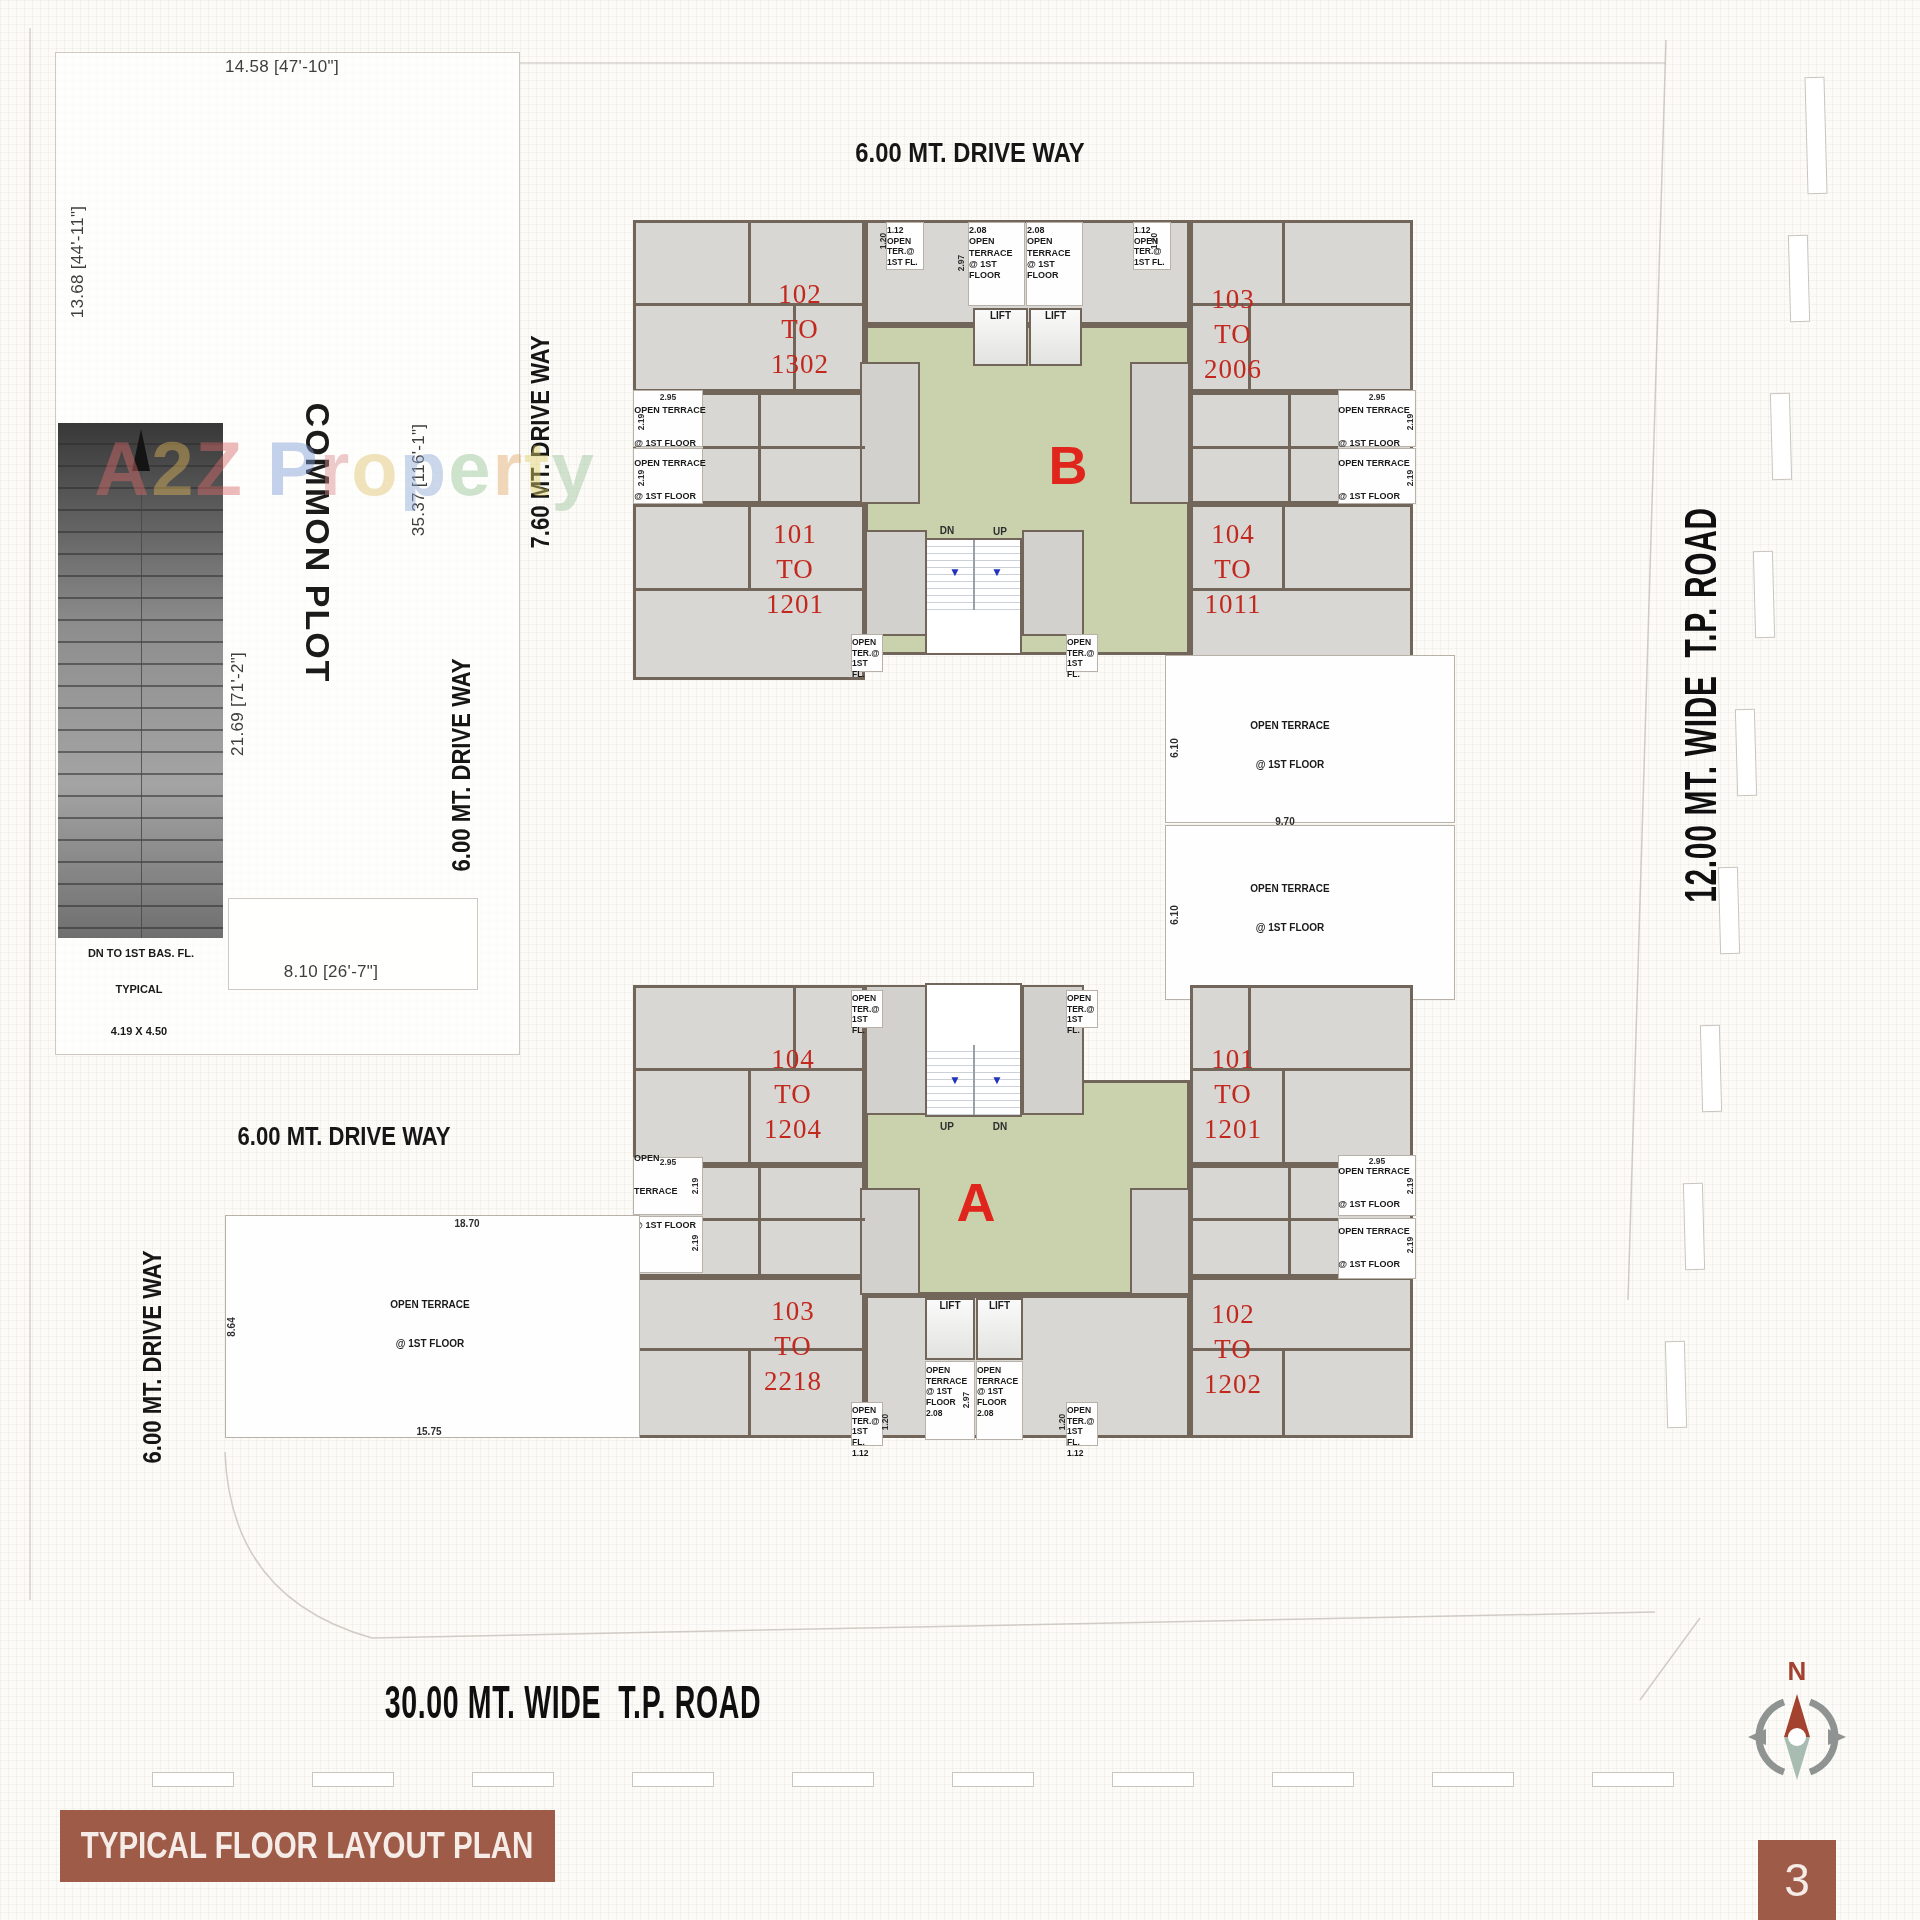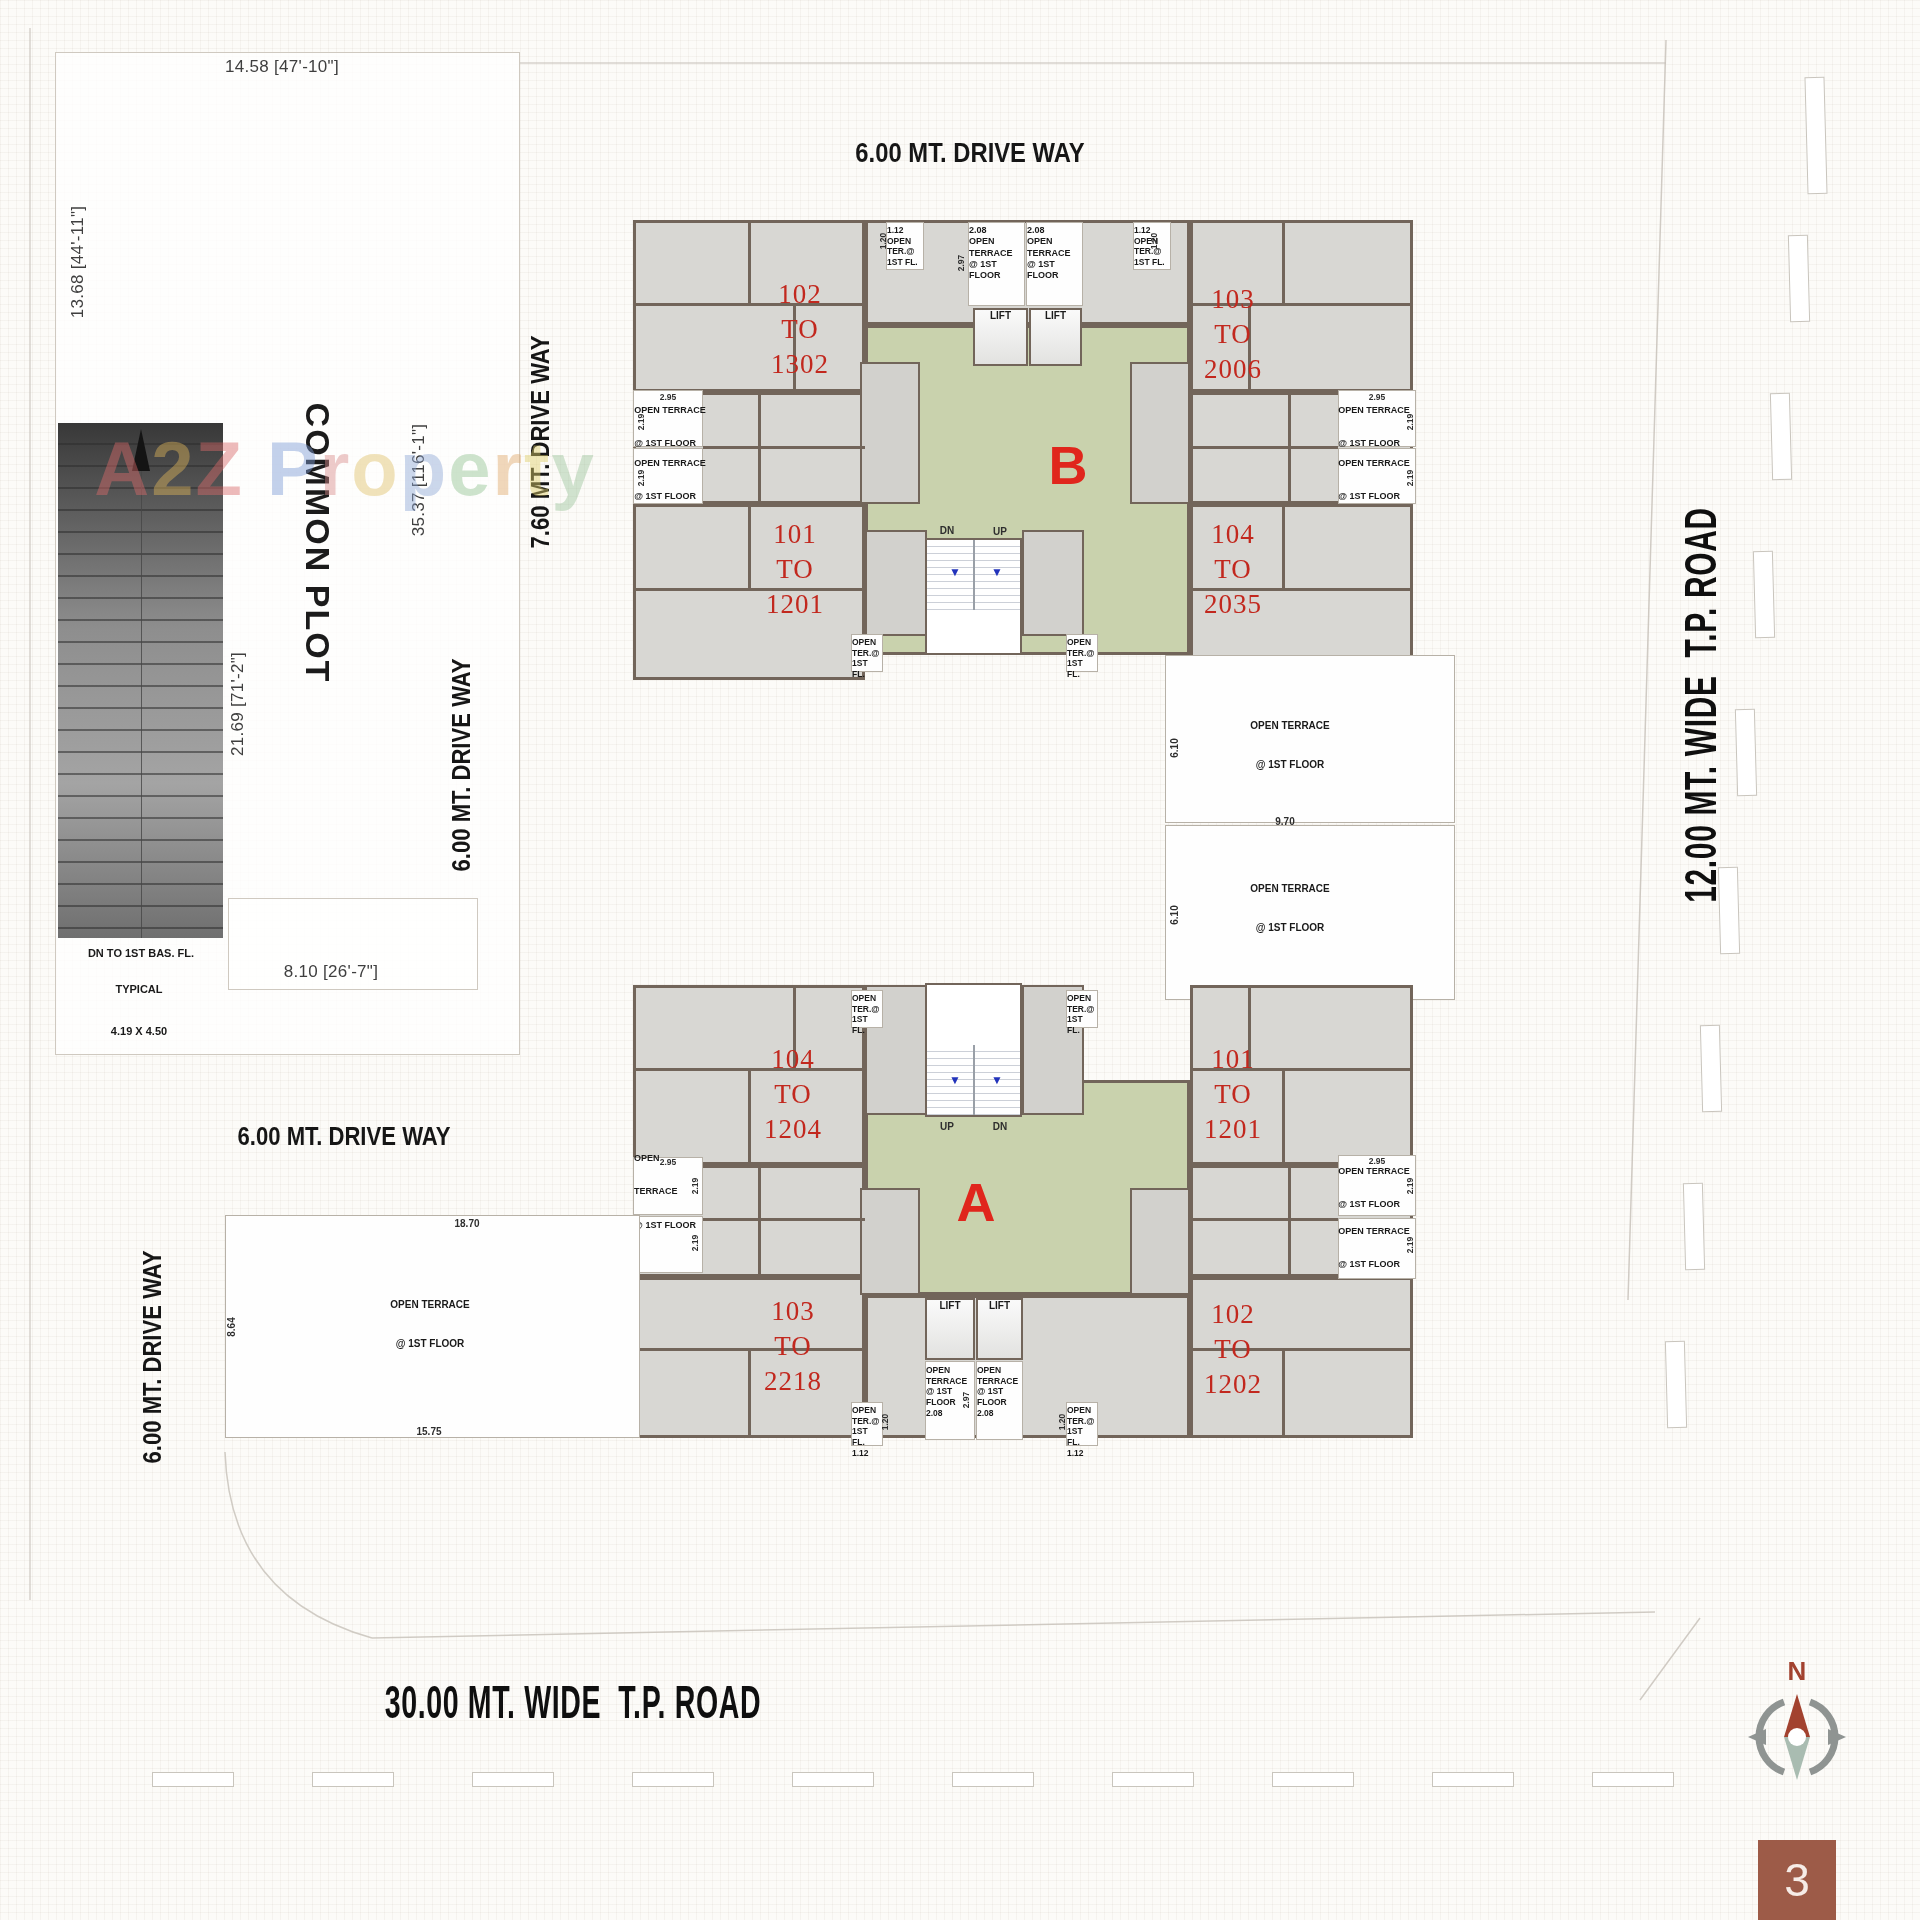--- a/index.html
+++ b/index.html
@@ -239,21 +239,21 @@
       <div>2006</div>
     </div>
     <div class="unit" style="left:795px;top:570px">
       <div>101</div>
       <div>TO</div>
       <div>1201</div>
     </div>
     <div class="unit" style="left:1233px;top:570px">
       <div>104</div>
       <div>TO</div>
-      <div>2035</div>
+      <div>1011</div>
     </div>
     <div class="bigletter" style="left:1068px;top:465px">B</div>
   </div>
 
   <div class="wbox" style="left:1165px;top:655px;width:290px;height:168px"></div>
   <div class="wbox" style="left:1165px;top:825px;width:290px;height:175px"></div>
   <div class="t lbl" style="left:1290px;top:745px">
     <div>OPEN TERRACE</div>
     <div>@ 1ST FLOOR</div>
   </div>
@@ -453,17 +453,20 @@
     <text x="65" y="28" text-anchor="middle" font-size="26" font-weight="bold" fill="#a2422f">N</text>
     <path d="M52,50 A37,37 0 0 0 52,120" fill="none" stroke="#8f9492" stroke-width="7"></path>
     <path d="M78,50 A37,37 0 0 1 78,120" fill="none" stroke="#8f9492" stroke-width="7"></path>
     <polygon points="16,85 34,77 34,93" fill="#8f9492"></polygon>
     <polygon points="114,85 96,77 96,93" fill="#8f9492"></polygon>
     <polygon points="65,42 52,85 78,85" fill="#a2422f"></polygon>
     <polygon points="52,85 78,85 65,128" fill="#a9bcb1"></polygon>
     <circle cx="65" cy="85" r="9" fill="#ffffff"></circle>
   </svg>
 
+  <div class="brownbox" style="left:60px;top:1810px;width:495px;height:72px">
+    <span style="color:#f6ece7;font-size:36px;font-weight:600;transform:scaleX(.82);white-space:pre">TYPICAL FLOOR LAYOUT PLAN</span>
+  </div>
   <div class="brownbox" style="left:1758px;top:1840px;width:78px;height:80px">
     <span style="color:#f6ece7;font-size:46px;font-weight:400">3</span>
   </div>
 
 </div>
 
 </body></html>

